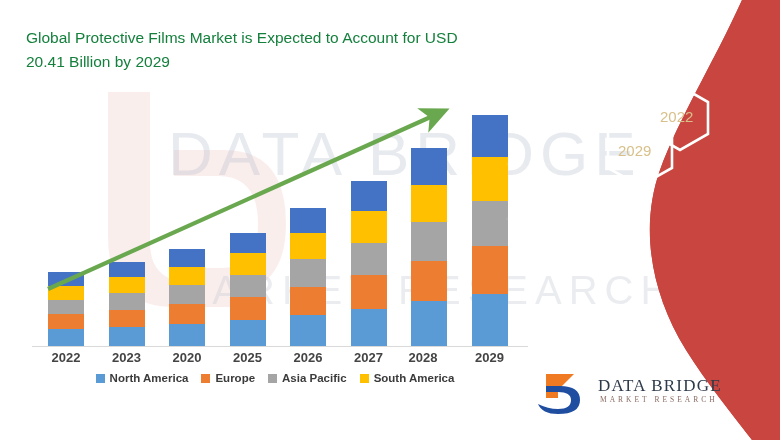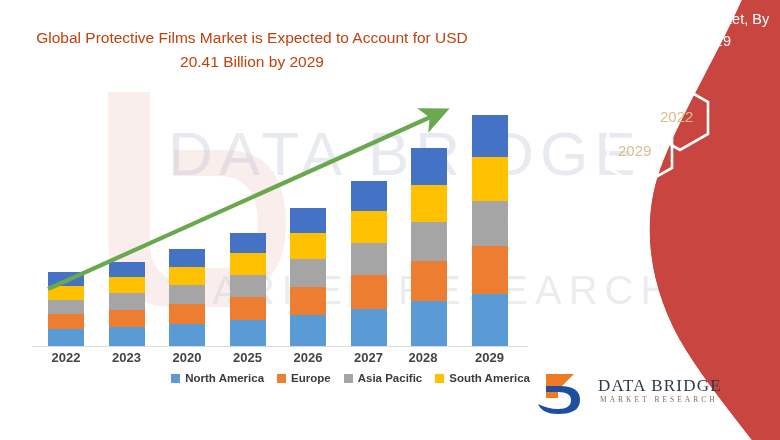--- a/index.html
+++ b/index.html
@@ -24,22 +24,22 @@
   }
   .wm-text2{
     left:172px;top:268px;
     font-size:40px;letter-spacing:7px;color:#c2c8d2;
     opacity:.33;font-weight:400;white-space:nowrap;
   }
 
   
   .chart-title{
     position:absolute;left:26px;top:26px;width:452px;
-    text-align:center;
-    font-size:15.5px;line-height:1.55;color:#c2410c;
+    text-align:left;
+    font-size:15.5px;line-height:1.55;color:#15803d;
     font-weight:400;
   }
 
   .plot{position:absolute;left:20px;top:95px;width:510px;height:252px;}
   .axis-line{
     position:absolute;left:12px;bottom:0;width:496px;height:1px;
     background:#d9d9d9;
   }
   .bar{position:absolute;bottom:1px;width:36px;display:flex;flex-direction:column-reverse;}
   .seg{width:100%;}
@@ -47,21 +47,21 @@
   .xlab{
     position:absolute;top:0;width:60px;text-align:center;
     font-size:13px;font-weight:bold;color:#444;
   }
 
   .arrow{position:absolute;left:20px;top:95px;width:510px;height:252px;pointer-events:none;}
 
   
   .legend{
     position:absolute;left:20px;top:372px;width:510px;
-    display:flex;justify-content:flex-end;align-items:center;gap:13px;
+    display:flex;justify-content:center;align-items:center;gap:13px;
   }
   .leg-item{display:flex;align-items:center;gap:5px;}
   .leg-sw{width:9px;height:9px;display:block;}
   .leg-tx{font-size:11.5px;font-weight:bold;color:#3b3b3b;white-space:nowrap;}
 
   
   .footer{position:absolute;left:0;top:412px;width:540px;height:24px;margin-top:32px;}
   .foot-l{
     position:absolute;left:22px;top:4px;
     font-family:"Liberation Serif", serif;
@@ -223,21 +223,20 @@
 
   <svg class="redpanel" viewBox="0 0 280 440" preserveAspectRatio="none">
     <path d="M280 0 H242 C214 62 178 120 160 170 C140 226 150 292 186 350 C206 382 232 414 252 440 H280 Z" fill="#c9453f"></path>
     <path d="M242 0 H280 V440 H252 C232 414 206 382 186 350 C150 292 140 226 160 170 C178 120 214 62 242 0 Z" fill="#c9453f"></path>
     <g opacity="0.09" fill="#ffffff">
       <text x="10" y="130" font-family="Liberation Serif, serif" font-size="86" letter-spacing="4">RI</text>
       <text x="4" y="220" font-family="Liberation Serif, serif" font-size="86" letter-spacing="4">N</text>
     </g>
   </svg>
 
-  <div class="red-title">Global Protective Films Market, By Regions, 2022 to 2029</div>
 
   <div class="hexwrap">
     <svg width="130" height="104" viewBox="0 0 130 104">
       <polygon points="84,4 112,20 112,52 84,68 56,52 56,20" fill="none" stroke="#ffffff" stroke-width="2.6"></polygon>
       <polygon points="44,32 76,50 76,86 44,104 12,86 12,50" fill="none" stroke="#ffffff" stroke-width="2.6"></polygon>
     </svg>
     <div class="hex-label" style="left:64px;top:26px;">2022</div>
     <div class="hex-label" style="left:22px;top:60px;">2029</div>
   </div>
 

